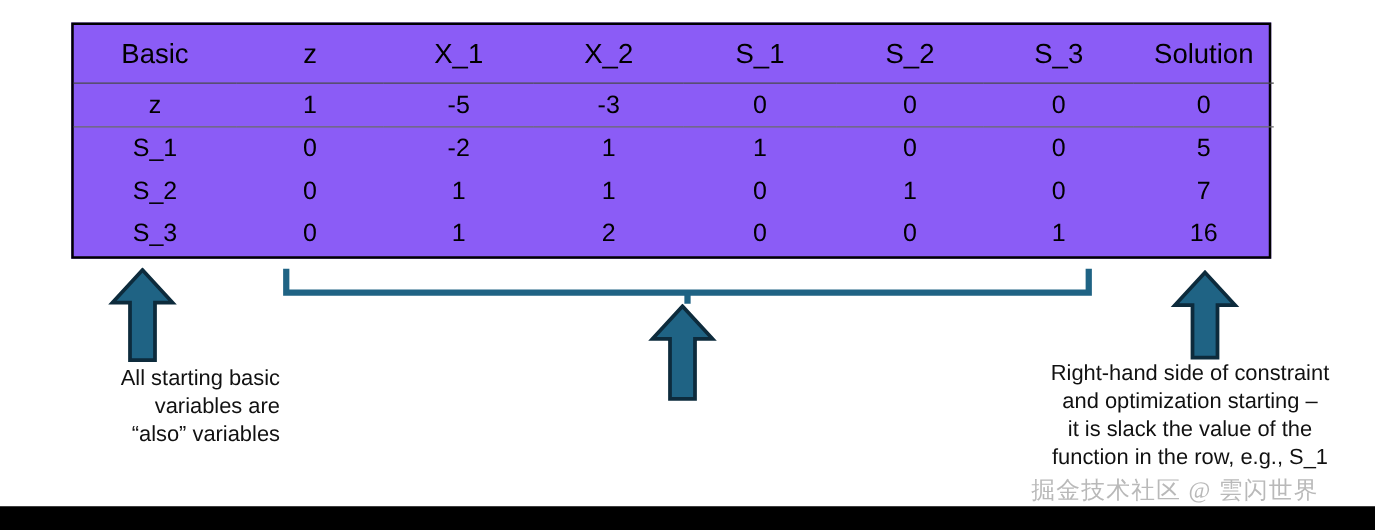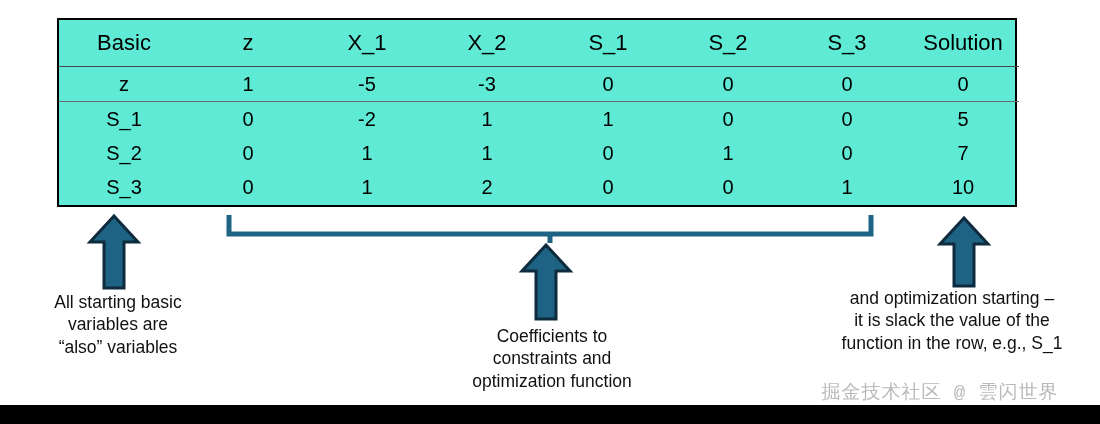--- a/index.html
+++ b/index.html
@@ -18,21 +18,21 @@
 
   
   #tableau {
     position: absolute;
     left: 57px;
     top: 18px;
     width: 960px;
     height: 189px;
     border: 2px solid #000000;
     box-sizing: border-box;
-    background: #5eead4;
+    background: #8b5cf6;
   }
   #tableau table {
     width: 100%;
     height: 100%;
     border-collapse: collapse;
     table-layout: fixed;
   }
   #tableau th, #tableau td {
     text-align: center;
     vertical-align: middle;
@@ -80,36 +80,36 @@
 
   
   .caption {
     position: absolute;
     text-align: center;
     color: #111111;
     font-size: 17.5px;
     line-height: 1.28;
     font-family: "Liberation Sans", sans-serif;
   }
-  #caption-left   { left: 12px;  top: 291px; width: 212px; }
+  #caption-left   { left: 12px;  top: 291px; width: 212px; text-align: right; }
   #caption-middle { left: 441px; top: 325px; width: 222px; }
   #caption-right  { left: 808px; top: 287px; width: 288px; }
 
   
   #watermark {
     position: absolute;
     left: 790px;
     top: 379px;
     width: 300px;
     text-align: center;
     font-size: 19px;
     color: #b9b9b9;
     letter-spacing: 1px;
     white-space: nowrap;
-    font-family: Liberation Mono, monospace;
+    font-family: Liberation Serif, serif;
   }
 
   
   #bottom-bar {
     position: absolute;
     left: 0;
     top: 405px;
     width: 1100px;
     height: 19px;
     background: #000000;
@@ -176,21 +176,21 @@
           <td>7</td>
         </tr>
         <tr>
           <td>S_3</td>
           <td>0</td>
           <td>1</td>
           <td>2</td>
           <td>0</td>
           <td>0</td>
           <td>1</td>
-          <td>10</td>
+          <td>16</td>
         </tr>
       </tbody>
     </table>
   </div>
 
   <div class="arrow-up" style="left:86px; top:214px;">
     <svg width="56" height="76" viewBox="0 0 56 76">
       <polygon points="28,2 52,28 38,28 38,74 18,74 18,28 4,28" fill="#1f6384" stroke="#0d2b3c" stroke-width="3" stroke-linejoin="miter"></polygon>
     </svg>
   </div>
@@ -213,27 +213,23 @@
       <polygon points="28,2 52,28 38,28 38,70 18,70 18,28 4,28" fill="#1f6384" stroke="#0d2b3c" stroke-width="3" stroke-linejoin="miter"></polygon>
     </svg>
   </div>
 
   <div class="caption" id="caption-left">
     <div>All starting basic</div>
     <div>variables are</div>
     <div>“also” variables</div>
   </div>
 
-  <div class="caption" id="caption-middle">
-    <div>Coefficients to</div>
-    <div>constraints and</div>
-    <div>optimization function</div>
-  </div>
 
   <div class="caption" id="caption-right">
+    <div>Right-hand side of constraint</div>
     <div>and optimization starting –</div>
     <div>it is slack the value of the</div>
     <div>function in the row, e.g., S_1</div>
   </div>
 
   <div id="watermark">掘金技术社区 @ 雲闪世界</div>
 
   <div id="bottom-bar"></div>
 
 </div>

